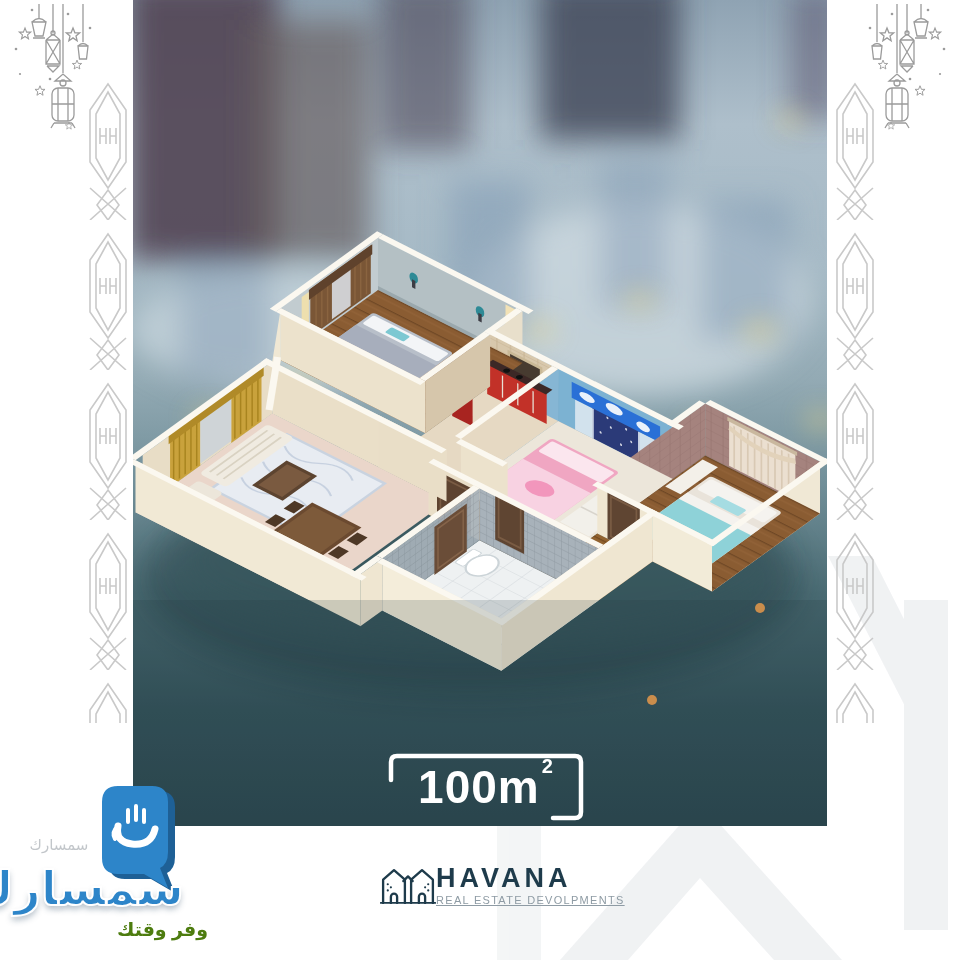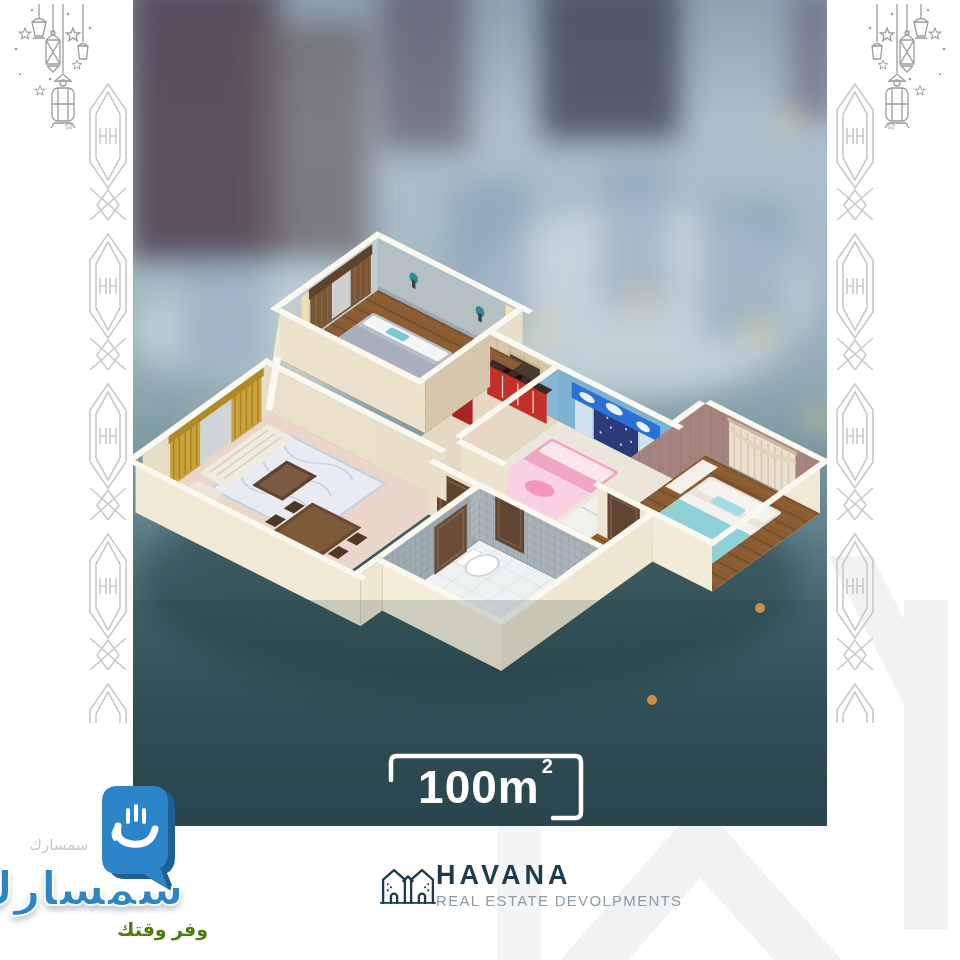--- a/index.html
+++ b/index.html
@@ -10,21 +10,21 @@
   .badge{position:absolute;left:383px;top:742px;width:206px;height:74px;margin-top:8px;}
   .badge svg{position:absolute;inset:0;}
   .badge-text{position:absolute;inset:0;display:flex;align-items:center;justify-content:center;
               color:#ffffff;font-weight:bold;font-size:46px;letter-spacing:1px;line-height:1;}
   .badge-text .sup{font-size:20px;align-self:flex-start;margin-top:6px;margin-left:2px;}
   
   .brand{position:absolute;left:380px;top:860px;display:flex;align-items:center;}
   .brand-mark{width:56px;height:50px;}
   .brand-col{display:flex;flex-direction:column;}
   .brand-name{color:#1e3b4b;font-weight:bold;font-size:27px;letter-spacing:4px;line-height:1.05;}
-  .brand-tagline{color:#8e9ba4;font-size:15px;letter-spacing:1.3px;margin-top:2px;white-space:nowrap;}
+  .brand-tagline{color:#8e9ba4;font-size:11px;letter-spacing:1.3px;margin-top:2px;white-space:nowrap;text-decoration:underline;}
   
   .wm-trial{position:absolute;left:24px;top:836px;width:70px;text-align:center;direction:rtl;
             color:#c2c6ca;font-size:15px;}
   .wm-name{position:absolute;left:2px;top:856px;width:182px;text-align:center;direction:rtl;
            color:#2d85c9;font-size:47px;font-weight:bold;line-height:1.4;
            -webkit-text-stroke:2px #ffffff;text-shadow:0 4px 6px rgba(30,60,90,.35);}
   .wm-tagline{position:absolute;left:108px;top:918px;width:100px;direction:rtl;
               color:#4d7c0f;font-size:19px;font-weight:bold;}
 </style>
 </head>

